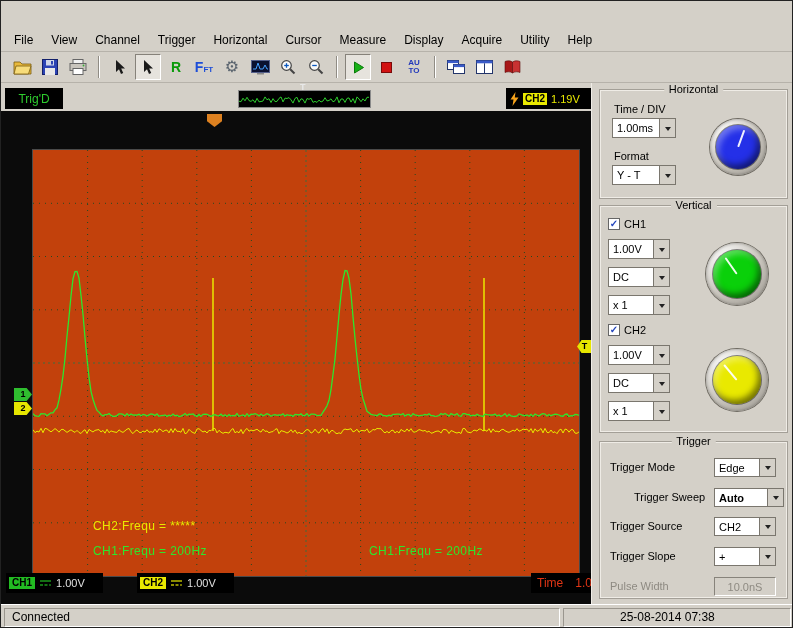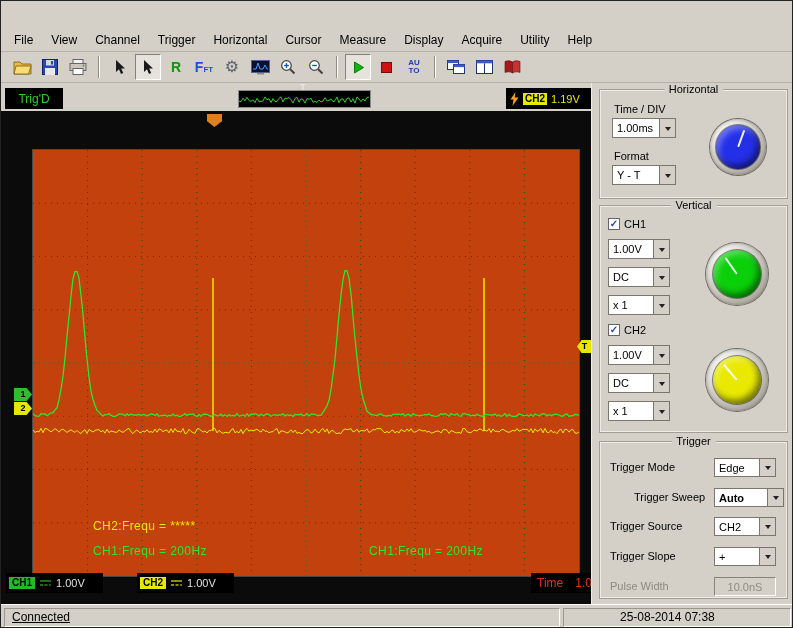--- a/index.html
+++ b/index.html
@@ -77,21 +77,21 @@
   .cbbox{width:12px;height:12px;background:#fff;border:1px solid #666;display:flex;align-items:center;justify-content:center;}
   .cbcheck{color:#2244bb;font-size:10px;font-weight:bold;line-height:1;}
 
   .knob-bezel{position:absolute;border-radius:50%;background:radial-gradient(circle at 32% 28%,#ffffff,#c9c5bd 55%,#8e8a82 100%);box-shadow:0 0 0 1px #6e6a62, inset 0 0 3px rgba(0,0,0,.35);display:flex;align-items:center;justify-content:center;}
   .knob-face{width:78%;height:78%;border-radius:50%;position:relative;box-shadow:inset -3px -4px 6px rgba(0,0,0,.5), inset 3px 4px 6px rgba(255,255,255,.35), 0 0 0 1px rgba(0,0,0,.45);}
   .knob-pointer{position:absolute;left:calc(50% - 1px);top:8%;width:2px;height:42%;background:rgba(255,255,255,.92);transform-origin:1px 100%;border-radius:1px;}
 
   
   .statusbar{position:absolute;left:0;top:603px;width:793px;height:25px;background:#d4d0c8;border-top:1px solid #fff;display:flex;align-items:center;padding:2px 3px;gap:3px;}
   .sb-panel{height:19px;border:1px solid;border-color:#9a968e #fff #fff #9a968e;font-size:12px;color:#000;display:flex;align-items:center;padding:0 7px;}
-  .sb-left{flex:1;text-decoration:underline;}
+  .sb-left{flex:1;}
   .sb-right{width:228px;padding-left:56px;}
 </style>
 </head>
 <body>
 
 <div class="app">
 
 
   <div class="menubar">
     <span class="menu-item">File</span>

